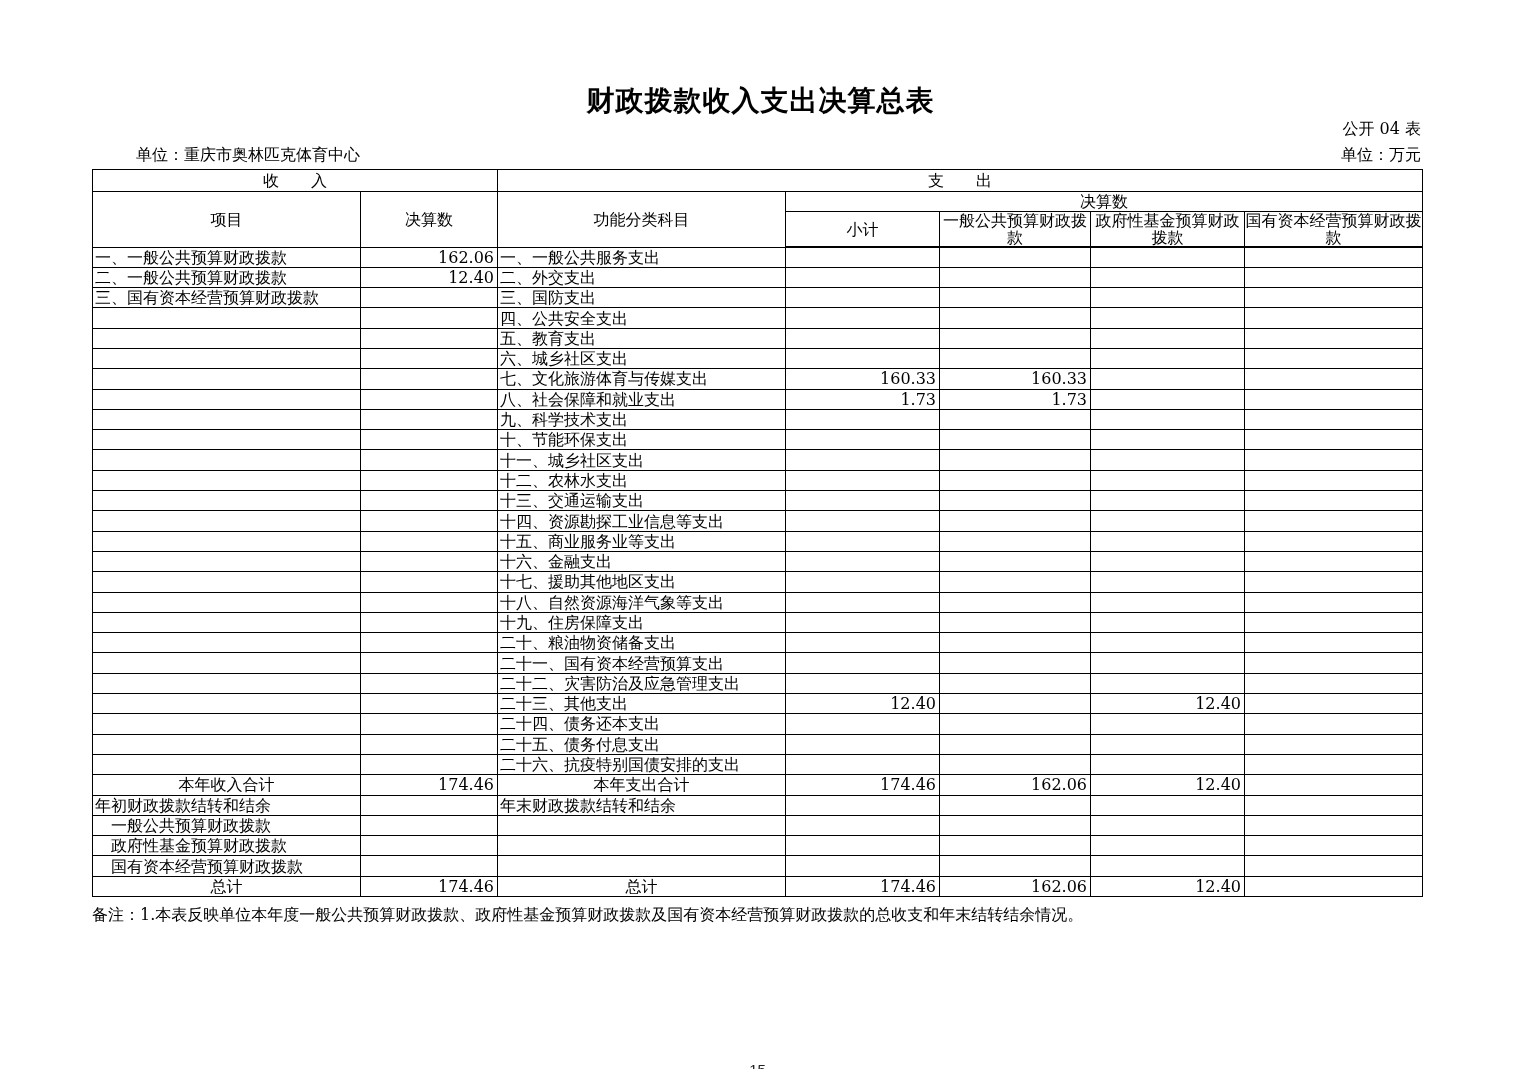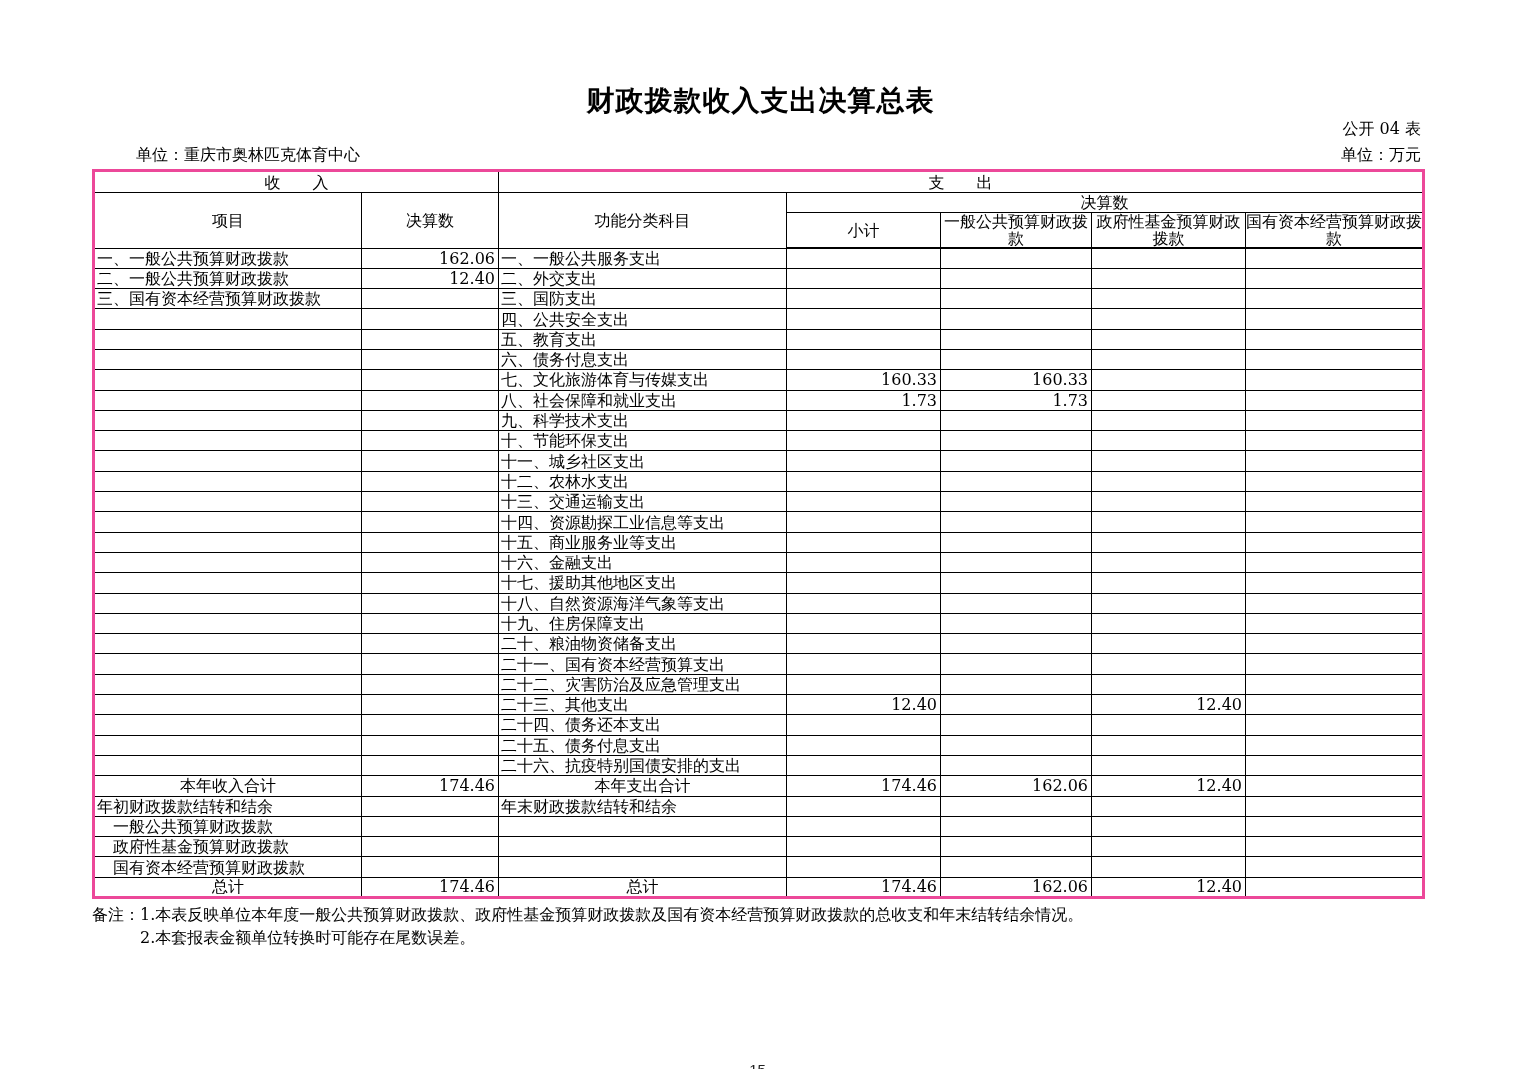--- a/index.html
+++ b/index.html
@@ -39,21 +39,21 @@
     font-size: 16px;
   }
   table.fiscal td {
     border: 1px solid #000;
     vertical-align: middle;
     overflow: hidden;
     white-space: nowrap;
     line-height: 17px;
   }
   
-  table.fiscal { border: 3px solid #ec4899; }
+  table.fiscal { border: 1px solid #ec4899; }
   tr.hdr-sections td { height: 22px; text-align: center; }
   tr.hdr-amount td { height: 20px; text-align: center; }
   tr.hdr-cols td {
     height: 28px; text-align: center;
     white-space: normal; line-height: 17px;
     border-bottom: 2px solid #000;
   }
   td.rowspan-cell { text-align: center; }
 
   tr.data-row { height: 20.3px; }
@@ -157,21 +157,21 @@
           <td class="num"></td>
           <td class="label">五、教育支出</td>
           <td class="num"></td>
           <td class="num"></td>
           <td class="num"></td>
           <td class="num"></td>
         </tr>
         <tr class="data-row">
           <td class="label"></td>
           <td class="num"></td>
-          <td class="label">六、债务付息支出</td>
+          <td class="label">六、城乡社区支出</td>
           <td class="num"></td>
           <td class="num"></td>
           <td class="num"></td>
           <td class="num"></td>
         </tr>
         <tr class="data-row">
           <td class="label"></td>
           <td class="num"></td>
           <td class="label">七、文化旅游体育与传媒支出</td>
           <td class="num">160.33</td>
@@ -404,19 +404,18 @@
           <td class="num">12.40</td>
           <td class="num"></td>
         </tr>
       </tbody>
   </table>
 
   <div class="notes">
     <div class="notes-label">备注：</div>
     <div class="notes-body">
       <div>1.本表反映单位本年度一般公共预算财政拨款、政府性基金预算财政拨款及国有资本经营预算财政拨款的总收支和年末结转结余情况。</div>
-      <div>2.本套报表金额单位转换时可能存在尾数误差。</div>
     </div>
   </div>
 
   <div class="page-number">- 15 -</div>
 
 </div>
 
 </body></html>

